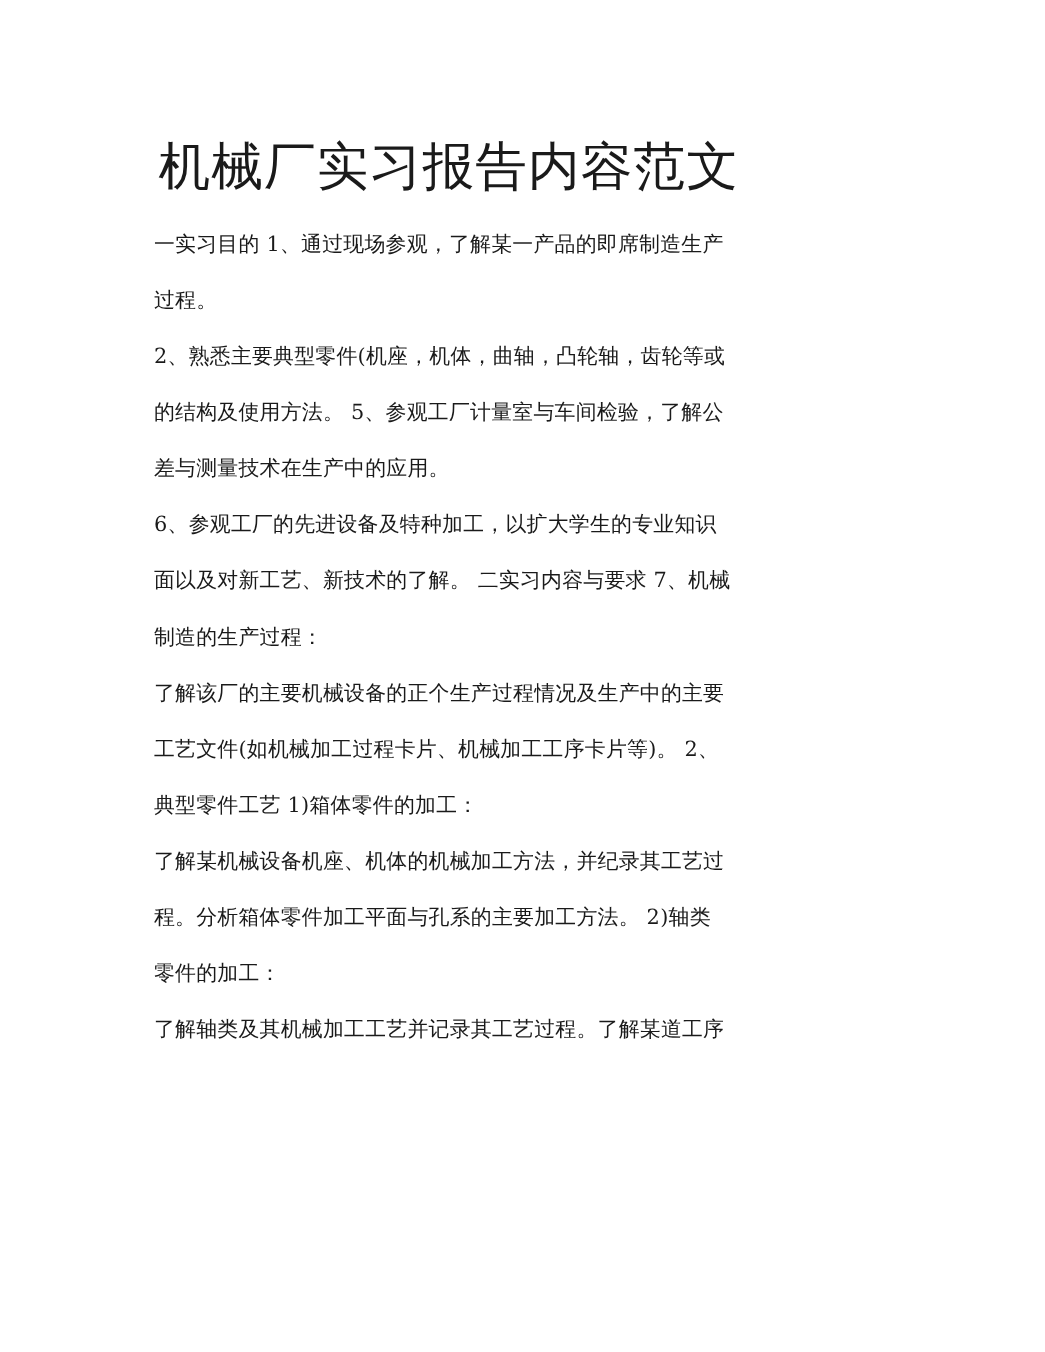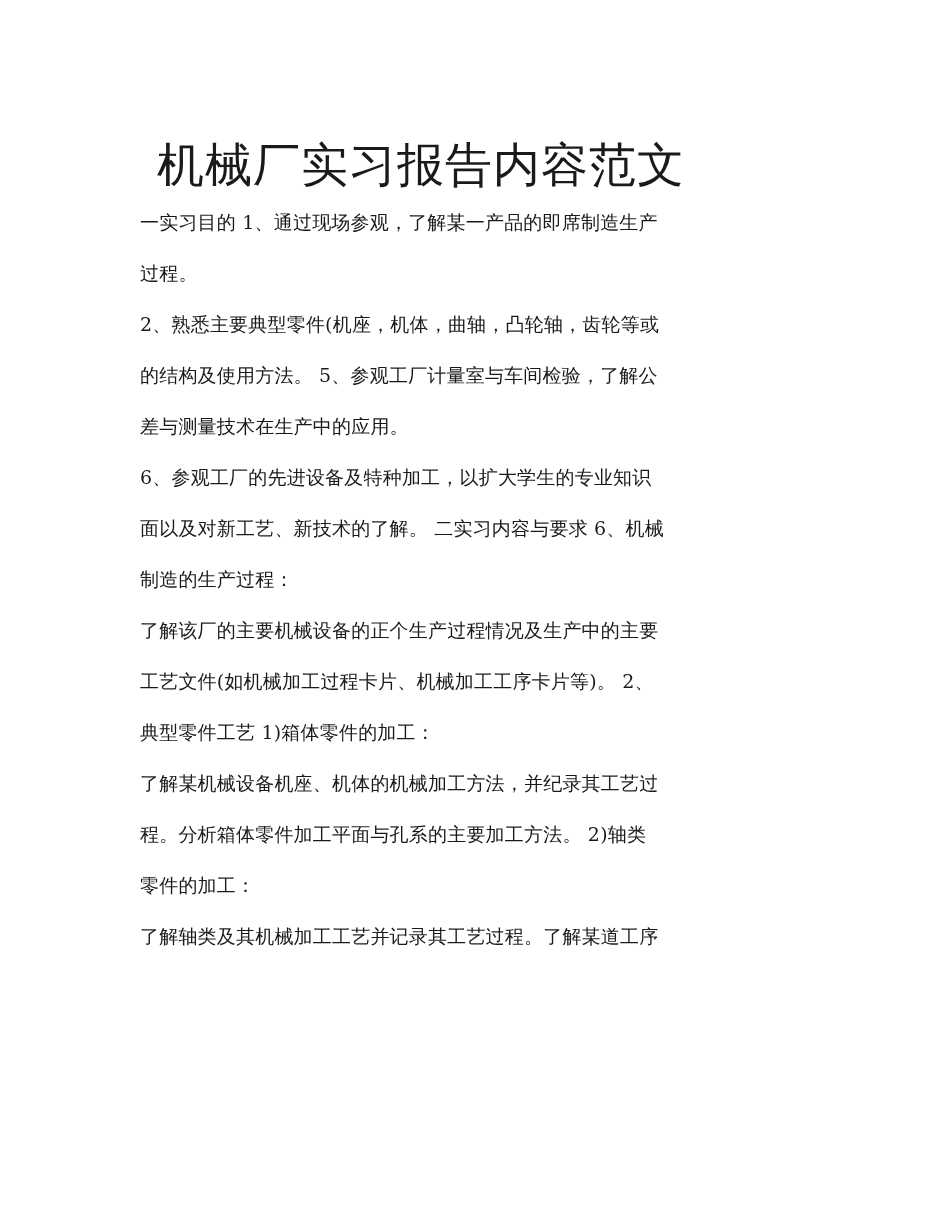--- a/index.html
+++ b/index.html
@@ -25,21 +25,21 @@
     }
     .title {
       position: absolute;
       left: 140px;
       top: 118px;
       font-size: 47px;
       line-height: 60px;
       letter-spacing: 1px;
       white-space: nowrap;
       font-weight: normal;
-      margin: 17px;
+      margin: 4px;
     }
     .body {
       position: absolute;
       left: 140px;
       top: 200px;
       width: 680px;
     }
     .line {
       height: 51px;
       line-height: 44px;
@@ -54,21 +54,21 @@
 <div class="page">
   <h1 class="title">机械厂实习报告内容范文</h1>
 
   <div class="body">
     <div class="line">一实习目的 1、通过现场参观，了解某一产品的即席制造生产</div>
     <div class="line">过程。</div>
     <div class="line">2、熟悉主要典型零件(机座，机体，曲轴，凸轮轴，齿轮等或</div>
     <div class="line">的结构及使用方法。 5、参观工厂计量室与车间检验，了解公</div>
     <div class="line">差与测量技术在生产中的应用。</div>
     <div class="line">6、参观工厂的先进设备及特种加工，以扩大学生的专业知识</div>
-    <div class="line">面以及对新工艺、新技术的了解。 二实习内容与要求 6、机械</div>
+    <div class="line">面以及对新工艺、新技术的了解。 二实习内容与要求 7、机械</div>
     <div class="line">制造的生产过程：</div>
     <div class="line">了解该厂的主要机械设备的正个生产过程情况及生产中的主要</div>
     <div class="line">工艺文件(如机械加工过程卡片、机械加工工序卡片等)。 2、</div>
     <div class="line">典型零件工艺 1)箱体零件的加工：</div>
     <div class="line">了解某机械设备机座、机体的机械加工方法，并纪录其工艺过</div>
     <div class="line">程。分析箱体零件加工平面与孔系的主要加工方法。 2)轴类</div>
     <div class="line">零件的加工：</div>
     <div class="line">了解轴类及其机械加工工艺并记录其工艺过程。了解某道工序</div>
   </div>
 </div>

